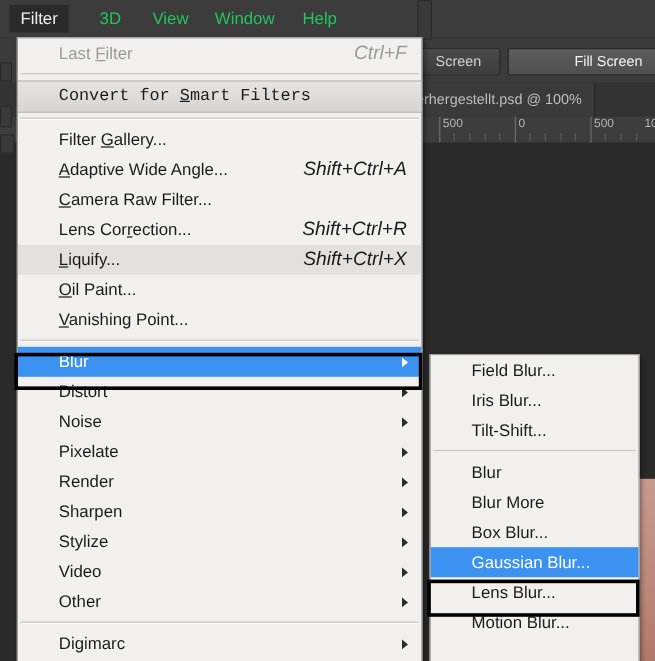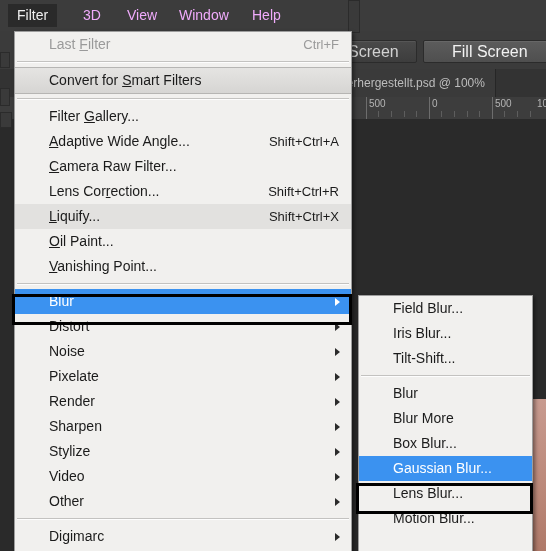--- a/index.html
+++ b/index.html
@@ -20,40 +20,40 @@
   
   .ps-bg { position: absolute; inset: 0; background: #333333; }
 
   .ps-menubar {
     position: absolute; left: 0; top: 0; width: 546px; height: 31px;
     background: #3c3c3c;
     border-bottom: 1px solid #2a2a2a;
   }
   .ps-menu-item {
     position: absolute; top: 4px; height: 23px;
-    color: #f0abfc; font-size: 14px; line-height: 23px;
+    color: #22c55e; font-size: 14px; line-height: 23px;
     padding: 0 9px; white-space: nowrap;
   }
   .ps-menu-item.active {
     background: #2a2a2a;
     color: #efefef;
   }
 
   .ps-optionsbar {
     position: absolute; left: 0; top: 31px; width: 546px; height: 38px;
     background: #3b3b3b;
     border-bottom: 1px solid #2c2c2c;
   }
   .ps-btn {
     position: absolute; top: 9px; height: 21px;
     background: linear-gradient(#4a4a4a, #3d3d3d);
     border: 1px solid #2b2b2b;
     border-radius: 2px;
-    color: #d2d2d2; font-size: 16px; line-height: 21px;
-    white-space: nowrap;
+    color: #d2d2d2; font-size: 12px; line-height: 21px;
+    text-align: center; white-space: nowrap;
     box-shadow: inset 0 1px 0 rgba(255,255,255,0.07);
   }
   .ps-btn.selected {
     background: linear-gradient(#5c5c5c, #4f4f4f);
     color: #f2f2f2;
     padding-left: 28px;
   }
 
   .ps-tabbar {
     position: absolute; left: 0; top: 69px; width: 546px; height: 28px;
@@ -115,38 +115,40 @@
     height: 25px;
     line-height: 25px;
     padding-left: 34px;
     padding-right: 4px;
     white-space: nowrap;
   }
   .menu-row.disabled { color: #9a9a9a; }
   .menu-row .shortcut {
     position: absolute; right: 12px; top: 0;
     line-height: 25px;
-    font-size: 13px;
+    font-size: 16px;
+    font-style: italic;
   }
   .menu-row .arrow {
     position: absolute; right: 11px; top: 9px;
     width: 0; height: 0;
     border-left: 5px solid #2b2b2b;
     border-top: 4px solid transparent;
     border-bottom: 4px solid transparent;
   }
   .menu-row.hl {
     background: #3b92f0;
     color: #ffffff;
   }
   .menu-row.hl .arrow { border-left-color: #ffffff; }
   .menu-row.btnlike {
     background: linear-gradient(#e5e4e2, #d6d5d3);
     border-top: 1px solid #b6b5b3;
     border-bottom: 1px solid #b6b5b3;
+    font-family: Liberation Mono, monospace;
   }
   .menu-row.soft {
     background: #e2e1df;
   }
   .menu-sep {
     height: 1px;
     margin: 4px 2px 4px 2px;
     background: #c3c2c0;
     border-bottom: 1px solid #fdfdfd;
   }

